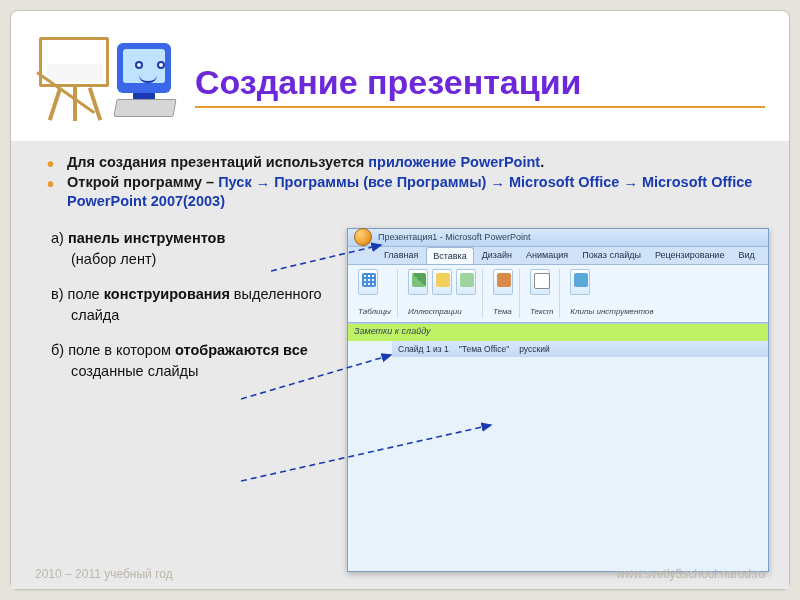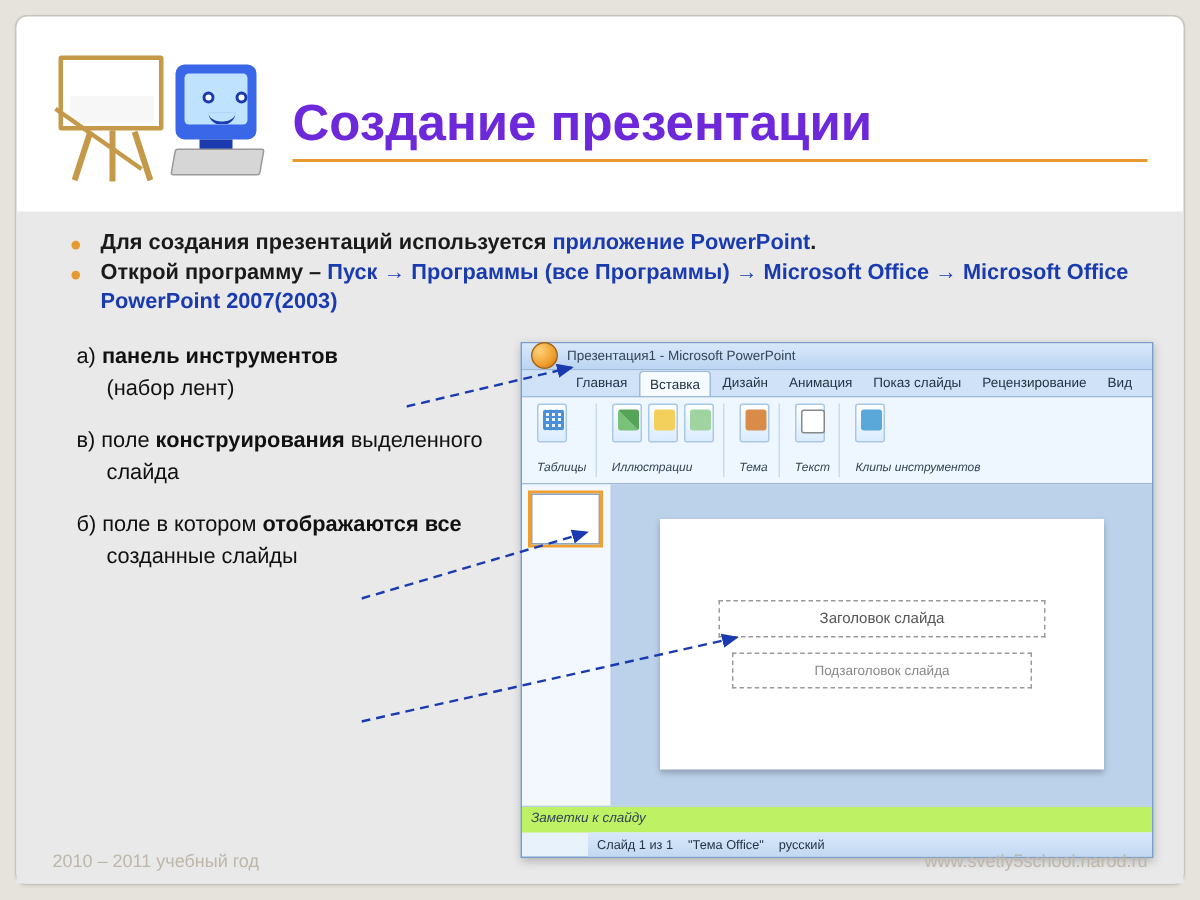--- a/index.html
+++ b/index.html
@@ -252,31 +252,20 @@
               </div>
             <div class="rlabel">Текст</div>
           </div>
           <div class="rgroup" style="border-right:none">
             <div class="icons">
                 <div class="ricon media"></div>
               </div>
             <div class="rlabel">Клипы инструментов</div>
           </div>
         </div>
-        <div class="ppt-body">
-          <div class="thumb-pane">
-            <div class="thumb"></div>
-          </div>
-          <div class="slide-area">
-            <div class="slide">
-              <div class="ph title-ph">Заголовок слайда</div>
-              <div class="ph sub-ph">Подзаголовок слайда</div>
-            </div>
-          </div>
-        </div>
         <div class="notes-bar">Заметки к слайду</div>
         <div class="status-bar">
           <span>Слайд 1 из 1</span>
           <span>"Тема Office"</span>
           <span>русский</span>
         </div>
       </div>
     </div>
 
     <svg class="arrow" style="left:260px; top:100px;" width="120" height="40">

